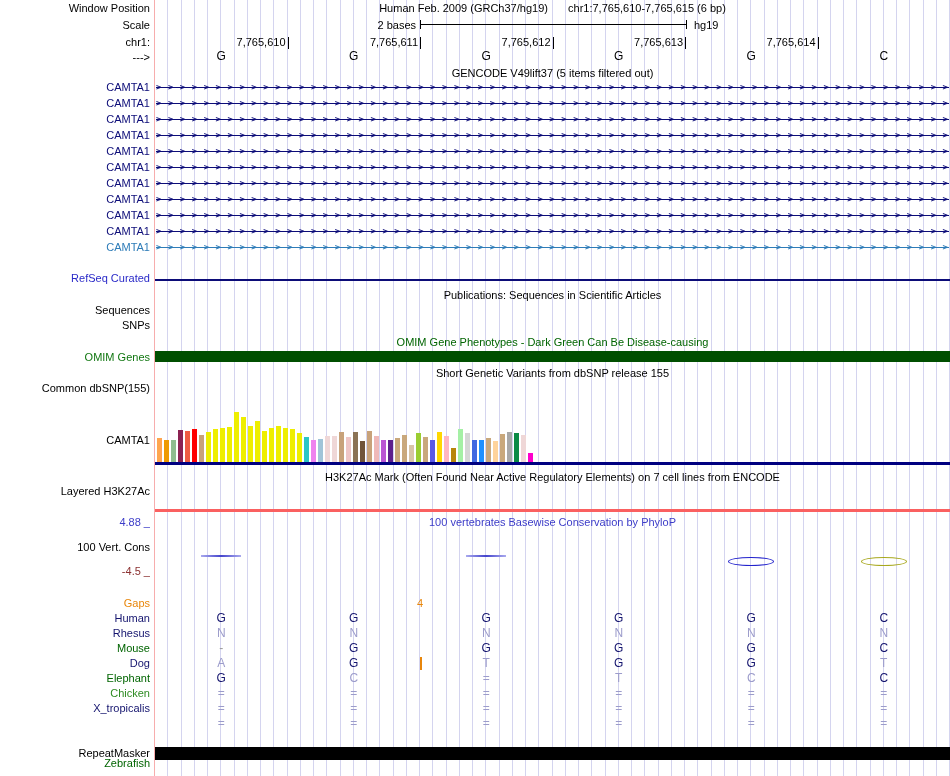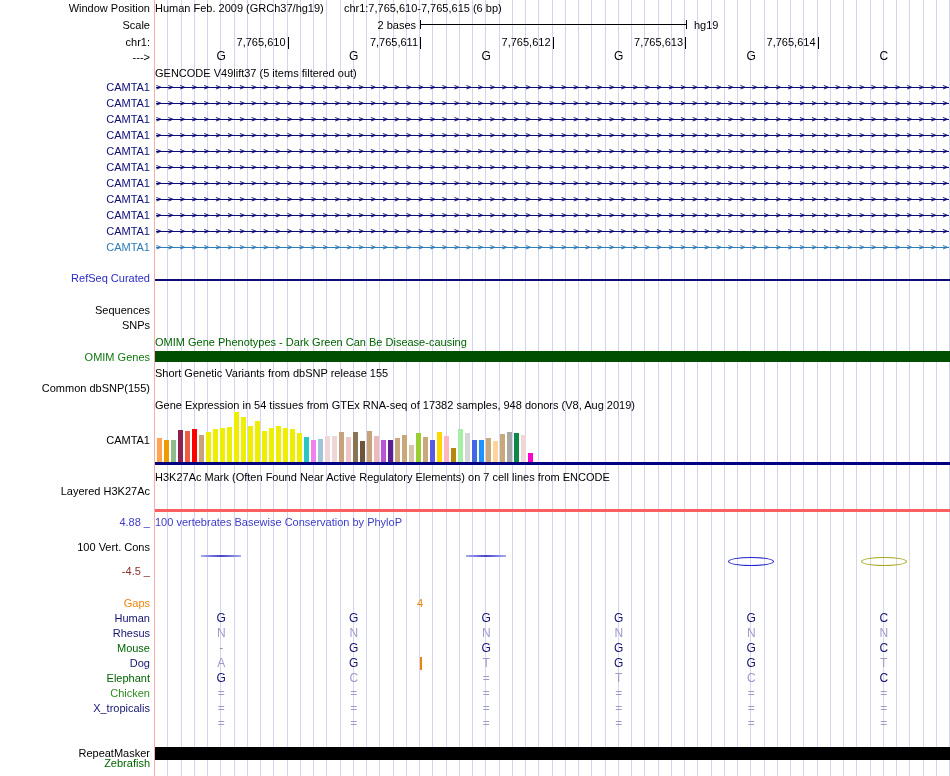--- a/index.html
+++ b/index.html
@@ -1,20 +1,20 @@
 <!DOCTYPE html>
 <html><head>
 <meta charset="utf-8">
 <style>
   html,body{margin:0;padding:0;background:#fff;}
   #screen{position:relative;width:950px;height:776px;background:#fff;overflow:hidden;
           font-family:"Liberation Sans","DejaVu Sans",sans-serif;font-size:11px;color:#000;}
   .abs{position:absolute;}
   .lbl{position:absolute;left:0;width:150px;text-align:right;height:13px;line-height:13px;font-size:11px;white-space:nowrap;}
-  .title{position:absolute;left:155px;width:795px;text-align:left;height:13px;line-height:13px;font-size:11px;white-space:nowrap;}
+  .title{position:absolute;left:155px;width:795px;text-align:center;height:13px;line-height:13px;font-size:11px;white-space:nowrap;}
   #grid{position:absolute;left:155px;top:0;width:795px;height:776px;
         background:repeating-linear-gradient(to right,transparent 0px,transparent 12.25px,#D4D4EF 12.25px,#D4D4EF 13.25px);}
   #pink-line{position:absolute;left:154px;top:0;width:1px;height:776px;background:#F7ADAD;}
   .ruler{position:absolute;height:9px;border-left:1px solid #000;border-right:1px solid #000;
          background:linear-gradient(to bottom,transparent 4px,#000 4px,#000 5px,transparent 5px);}
   .tick{position:absolute;width:1px;height:12px;background:#000;}
   .coord{position:absolute;height:13px;line-height:13px;font-size:11px;white-space:nowrap;}
   .baseletter{position:absolute;transform:translateX(-50%);font-size:12px;line-height:13px;}
   .arrow-row{position:absolute;left:156px;width:793px;height:13px;overflow:hidden;white-space:nowrap;
              font-family:"DejaVu Sans Mono",monospace;font-size:9px;line-height:13px;letter-spacing:6.5px;font-weight:bold;}
@@ -95,31 +95,31 @@
       <div class="arrow-row" style="top: 209px; color: rgb(12, 12, 120);">&gt;&gt;&gt;&gt;&gt;&gt;&gt;&gt;&gt;&gt;&gt;&gt;&gt;&gt;&gt;&gt;&gt;&gt;&gt;&gt;&gt;&gt;&gt;&gt;&gt;&gt;&gt;&gt;&gt;&gt;&gt;&gt;&gt;&gt;&gt;&gt;&gt;&gt;&gt;&gt;&gt;&gt;&gt;&gt;&gt;&gt;&gt;&gt;&gt;&gt;&gt;&gt;&gt;&gt;&gt;&gt;&gt;&gt;&gt;&gt;&gt;&gt;&gt;&gt;&gt;&gt;&gt;&gt;&gt;&gt;</div>
       <div class="lbl" style="top: 225px; color: rgb(12, 12, 120);">CAMTA1</div>
       <div class="arrow-row" style="top: 225px; color: rgb(12, 12, 120);">&gt;&gt;&gt;&gt;&gt;&gt;&gt;&gt;&gt;&gt;&gt;&gt;&gt;&gt;&gt;&gt;&gt;&gt;&gt;&gt;&gt;&gt;&gt;&gt;&gt;&gt;&gt;&gt;&gt;&gt;&gt;&gt;&gt;&gt;&gt;&gt;&gt;&gt;&gt;&gt;&gt;&gt;&gt;&gt;&gt;&gt;&gt;&gt;&gt;&gt;&gt;&gt;&gt;&gt;&gt;&gt;&gt;&gt;&gt;&gt;&gt;&gt;&gt;&gt;&gt;&gt;&gt;&gt;&gt;&gt;</div>
       <div class="lbl" style="top: 241px; color: rgb(46, 124, 184);">CAMTA1</div>
       <div class="arrow-row" style="top: 241px; color: rgb(46, 124, 184);">&gt;&gt;&gt;&gt;&gt;&gt;&gt;&gt;&gt;&gt;&gt;&gt;&gt;&gt;&gt;&gt;&gt;&gt;&gt;&gt;&gt;&gt;&gt;&gt;&gt;&gt;&gt;&gt;&gt;&gt;&gt;&gt;&gt;&gt;&gt;&gt;&gt;&gt;&gt;&gt;&gt;&gt;&gt;&gt;&gt;&gt;&gt;&gt;&gt;&gt;&gt;&gt;&gt;&gt;&gt;&gt;&gt;&gt;&gt;&gt;&gt;&gt;&gt;&gt;&gt;&gt;&gt;&gt;&gt;&gt;</div>
     </div>
 
   <div class="lbl" style="top:272px;color:#2A2AC8">RefSeq Curated</div>
   <div class="hline" style="top:279px;height:1.5px;background:#0C0C78"></div>
 
+  <div class="title" style="top:289px">Publications: Sequences in Scientific Articles</div>
   <div class="lbl" style="top:304px">Sequences</div>
   <div class="lbl" style="top:319px">SNPs</div>
 
   <div class="title" style="top:336px;color:#006400">OMIM Gene Phenotypes - Dark Green Can Be Disease-causing</div>
   <div class="lbl" style="top:351px;color:#117711">OMIM Genes</div>
   <div class="hline" style="top:351px;height:11px;background:#004F00"></div>
 
   <div class="title" style="top:367px">Short Genetic Variants from dbSNP release 155</div>
   <div class="lbl" style="top:382px">Common dbSNP(155)</div>
 
-  <div class="title" style="top:399px">Gene Expression in 54 tissues from GTEx RNA-seq of 17382 samples, 948 donors (V8, Aug 2019)</div>
   <div class="lbl" style="top:434px">CAMTA1</div>
   <div id="gtex-bars">
       <div class="bar" style="height: 24px; background: rgb(255, 165, 79);"></div>
       <div class="bar" style="height: 22px; background: rgb(238, 154, 0);"></div>
       <div class="bar" style="height: 22px; background: rgb(143, 188, 143);"></div>
       <div class="bar" style="height: 32px; background: rgb(139, 34, 82);"></div>
       <div class="bar" style="height: 31px; background: rgb(238, 92, 66);"></div>
       <div class="bar" style="height: 33px; background: rgb(255, 0, 0);"></div>
       <div class="bar" style="height: 27px; background: rgb(200, 162, 122);"></div>
       <div class="bar" style="height: 30px; background: rgb(238, 238, 0);"></div>

